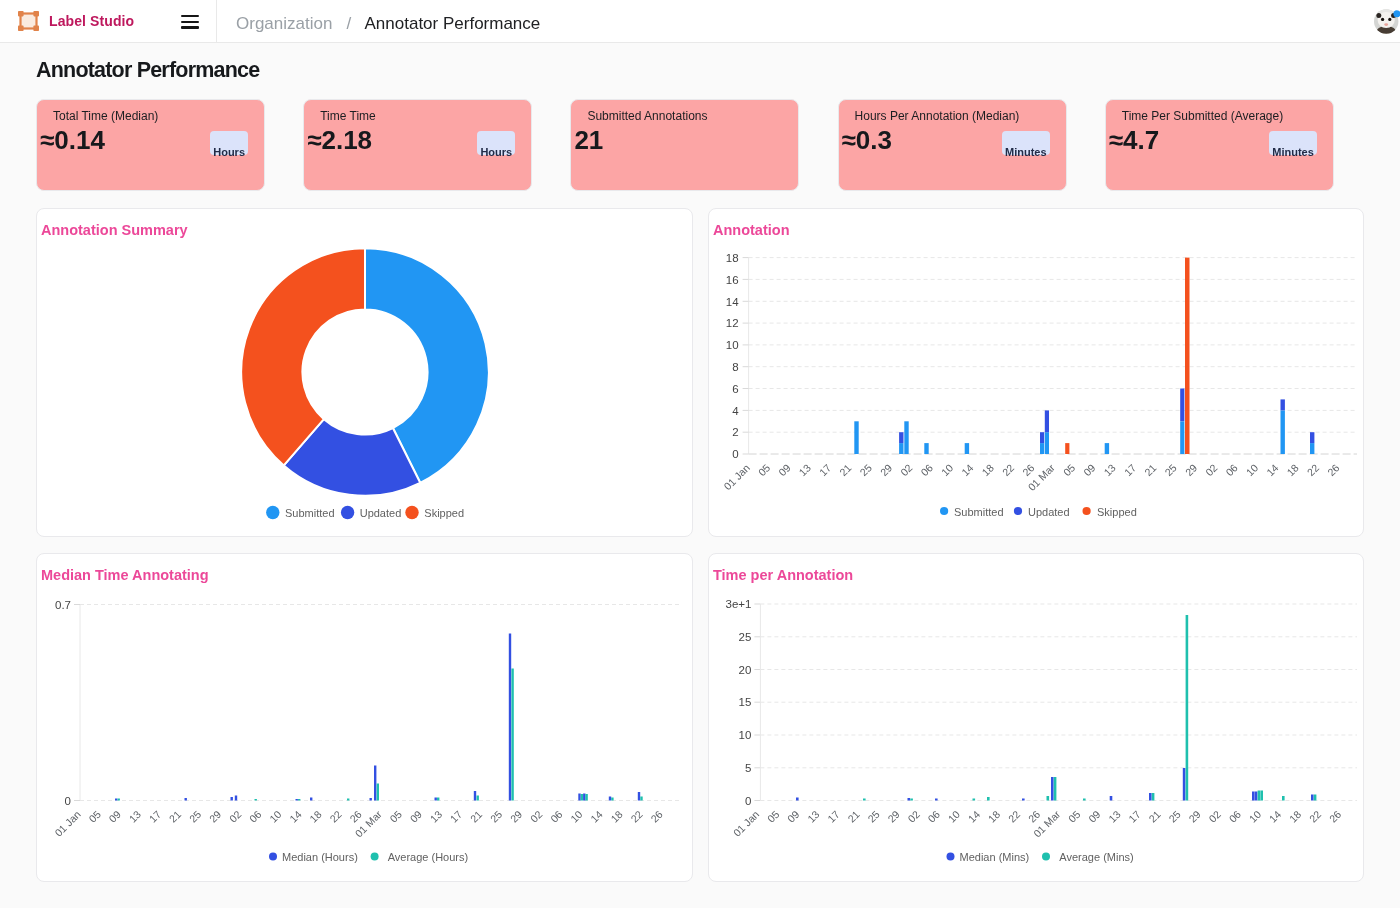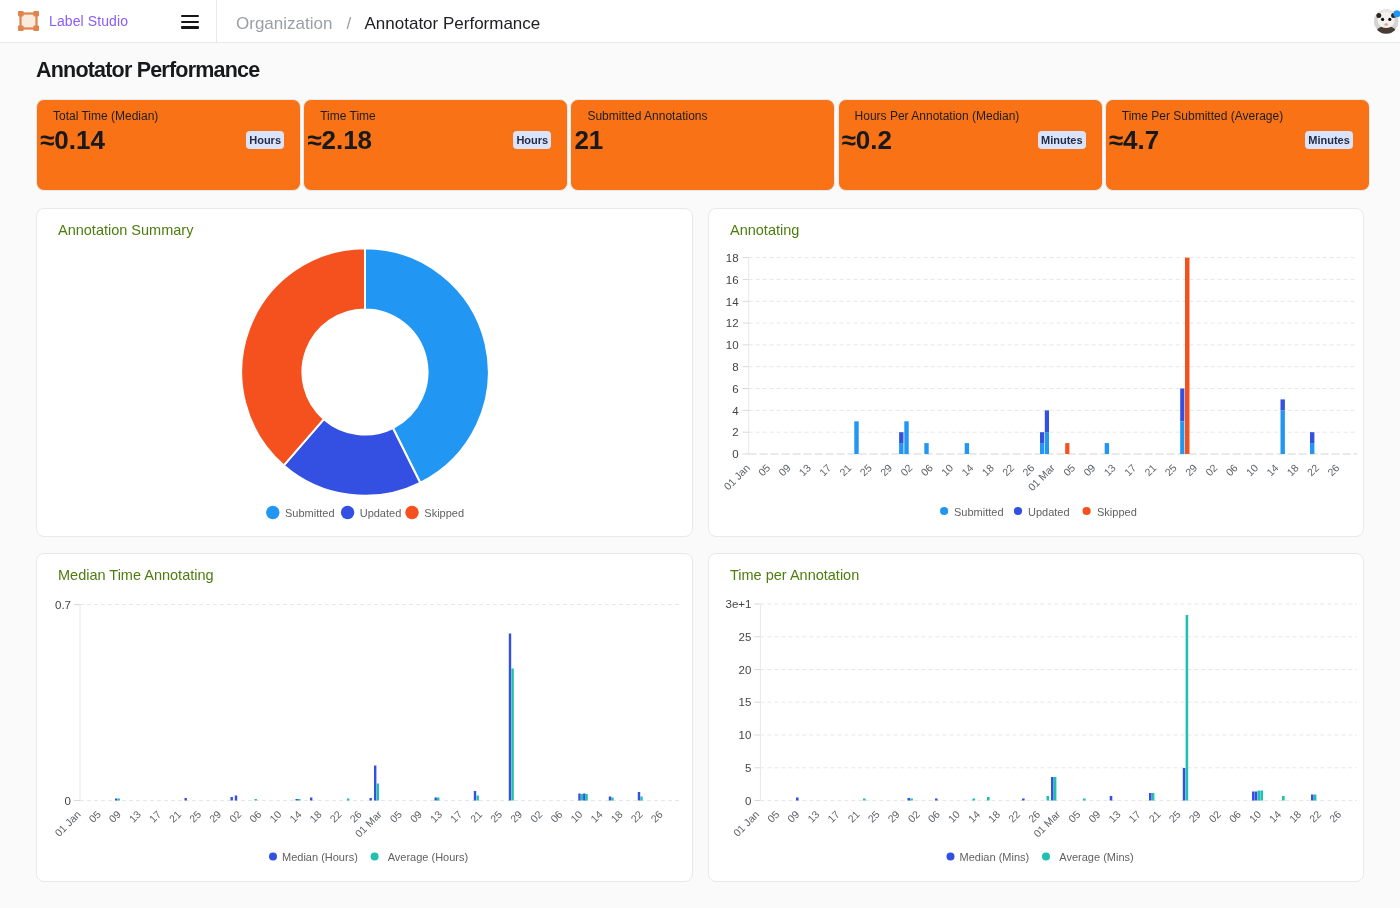--- a/index.html
+++ b/index.html
@@ -1,33 +1,33 @@
 <!DOCTYPE html>
 <html><head>
 <meta charset="utf-8">
 <style>
 * { margin:0; padding:0; box-sizing:border-box; }
 html,body { width:1400px; height:908px; background:#fafafa; font-family:"Liberation Sans", sans-serif; overflow:hidden; }
 #app { position:relative; width:1400px; height:908px; }
 .nav { position:absolute; left:0; top:0; width:1400px; height:43px; background:#fff; border-bottom:1px solid #e9e9e9; }
 .nav .logo { position:absolute; left:18px; top:11px; }
-.nav .brand { position:absolute; left:49px; top:13px; font-size:14px; font-weight:400; color:#8b5cf6; letter-spacing:.1px; }
+.nav .brand { position:absolute; left:49px; top:13px; font-size:14px; font-weight:700; color:#be185d; letter-spacing:.1px; }
 .burger { position:absolute; left:181px; top:15px; width:18px; }
 .burger div { height:2.4px; background:#161616; border-radius:1px; margin-bottom:3.2px; }
 .vdiv { position:absolute; left:216px; top:0; width:1px; height:43px; background:#e9e9e9; }
 .crumb { position:absolute; left:236px; top:14px; font-size:17px; color:#9aa0a6; }
 .crumb b { color:#202124; font-weight:400; }
 .avatar { position:absolute; left:1372px; top:6px; width:36px; height:32px; }
 .h1 { position:absolute; left:36px; top:57.5px; font-size:21.5px; font-weight:700; letter-spacing:-0.8px; color:#17191c; }
-.scard { position:absolute; top:99px; width:265px; height:92px; background:#f97316; border:1px solid #e9e9ec; border-radius:8px; }
+.scard { position:absolute; top:99px; width:229px; height:92px; background:#fca5a5; border:1px solid #e9e9ec; border-radius:8px; }
 .slabel { position:absolute; left:16px; top:9px; font-size:12px; color:#1c1e21; }
 .svalue { position:absolute; left:3px; top:25px; font-size:26px; font-weight:700; color:#17191c; }
-.badge { position:absolute; right:16px; top:31px; height:18px; line-height:18px; padding:0 3px; background:#dbe3fa; border-radius:4px; font-size:11px; font-weight:700; color:#222c48; }
+.badge { position:absolute; right:16px; top:31px; height:18px; line-height:18px; padding:12px 3px; background:#dbe3fa; border-radius:4px; font-size:11px; font-weight:700; color:#222c48; }
 .ccard { position:absolute; background:#fff; border:1px solid #e9e9ec; border-radius:8px; }
-.ctitle { position:absolute; left:21px; top:13px; font-size:14.5px; font-weight:400; color:#4d7c0f; }
+.ctitle { position:absolute; left:4px; top:13px; font-size:14.5px; font-weight:700; color:#ec4899; }
 .csvg { position:absolute; left:0; top:0; }
 </style>
 </head>
 <body>
 <div id="app">
   <div class="nav">
     <div class="logo"><svg width="21" height="20" viewBox="0 0 21 20">
 <rect x="2.5" y="2.5" width="16" height="15" fill="#FAEBDF" stroke="#E1834A" stroke-width="2.2"></rect>
 <rect x="0" y="0" width="5.6" height="5.4" rx="0.8" fill="#E1834A"></rect>
 <rect x="15.4" y="0" width="5.6" height="5.4" rx="0.8" fill="#E1834A"></rect>
@@ -73,21 +73,21 @@
       <div class="slabel">Time Time</div>
       <div class="svalue">≈2.18</div>
       <div class="badge">Hours</div>
     </div>
 <div class="scard" style="left:570.4px">
       <div class="slabel">Submitted Annotations</div>
       <div class="svalue">21</div>
     </div>
 <div class="scard" style="left:837.6px">
       <div class="slabel">Hours Per Annotation (Median)</div>
-      <div class="svalue">≈0.2</div>
+      <div class="svalue">≈0.3</div>
       <div class="badge">Minutes</div>
     </div>
 <div class="scard" style="left:1104.8px">
       <div class="slabel">Time Per Submitted (Average)</div>
       <div class="svalue">≈4.7</div>
       <div class="badge">Minutes</div>
     </div>
   <div class="ccard" style="left:36px; top:208px; width:657px; height:329px;">
     <div class="csvg"><svg width="657" height="329" viewBox="0 0 657 329" font-family="Liberation Sans, sans-serif">
 <path d="M328.0 39.2 A123.8 123.8 0 0 1 383.2 273.8 L355.9 219.0 A62.6 62.6 0 0 0 328.0 100.4 Z" fill="#2196F3" stroke="#fff" stroke-width="2" stroke-linejoin="round"></path>
@@ -184,21 +184,21 @@
           <rect x="571.5" y="190.4" width="4.4" height="10.9" fill="#3350E2"></rect>
           <rect x="601.0" y="234.1" width="4.4" height="10.9" fill="#2196F3"></rect>
           <rect x="601.0" y="223.2" width="4.4" height="10.9" fill="#3350E2"></rect>
           <circle cx="235.1" cy="302.0" r="4.1" fill="#2196F3"></circle>
 <text x="245.0" y="306.5" font-size="11" fill="#616161">Submitted</text>
 <circle cx="309.0" cy="302.0" r="4.1" fill="#3350E2"></circle>
 <text x="319.0" y="306.5" font-size="11" fill="#616161">Updated</text>
 <circle cx="377.6" cy="302.0" r="4.1" fill="#F4511E"></circle>
 <text x="388.0" y="306.5" font-size="11" fill="#616161">Skipped</text>
 </svg></div>
-    <div class="ctitle">Annotating</div>
+    <div class="ctitle">Annotation</div>
   </div>
   <div class="ccard" style="left:36px; top:553px; width:657px; height:329px;">
     <div class="csvg"><svg width="657" height="329" viewBox="0 0 657 329" font-family="Liberation Sans, sans-serif">
 <line x1="43" y1="50.5" x2="644" y2="50.5" stroke="#e7e7e7" stroke-width="1" stroke-dasharray="4 3"></line>
           <line x1="43" y1="246.5" x2="644" y2="246.5" stroke="#e7e7e7" stroke-width="1" stroke-dasharray="4 3"></line>
           <line x1="43" y1="50.5" x2="43" y2="246.5" stroke="#e8e8e8" stroke-width="1"></line>
           <line x1="37" y1="50.5" x2="43" y2="50.5" stroke="#d9d9d9" stroke-width="1"></line>
           <line x1="37" y1="246.5" x2="43" y2="246.5" stroke="#d9d9d9" stroke-width="1"></line>
           <text x="34" y="54.7" text-anchor="end" font-size="11.5" fill="#444444">0.7</text>
           <text x="34" y="250.7" text-anchor="end" font-size="11.5" fill="#444444">0</text>

